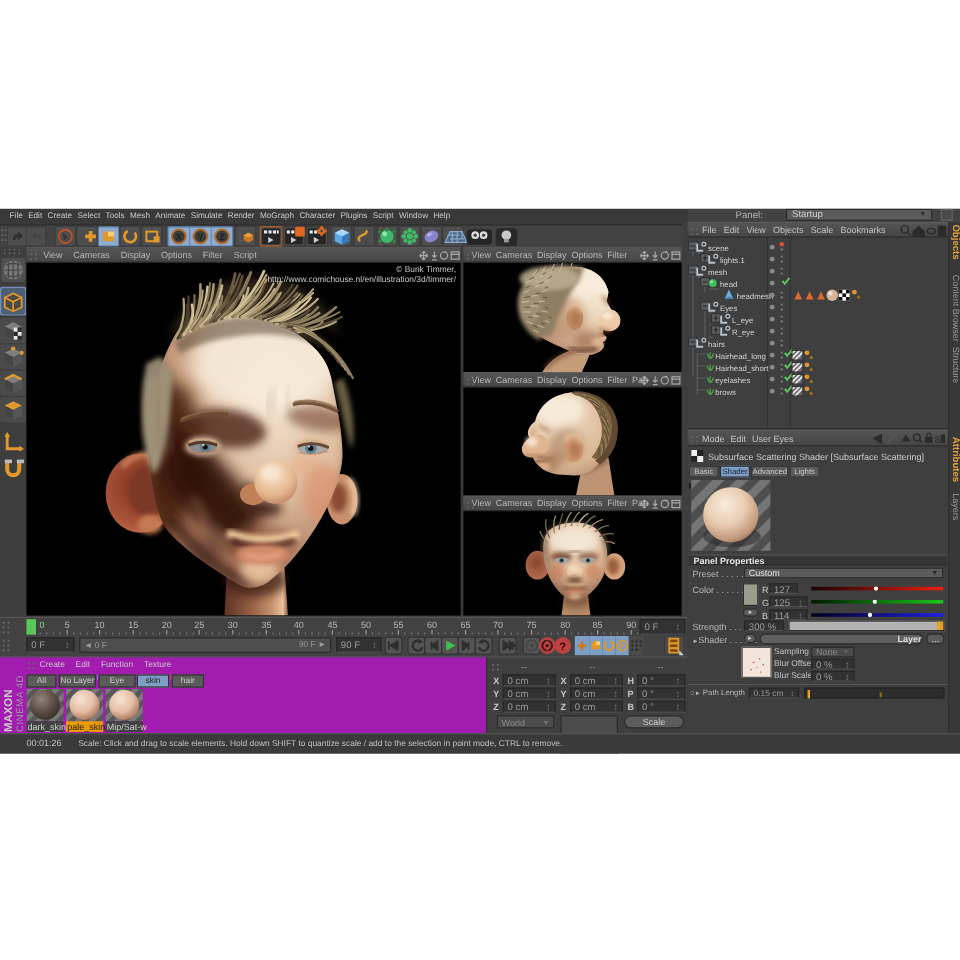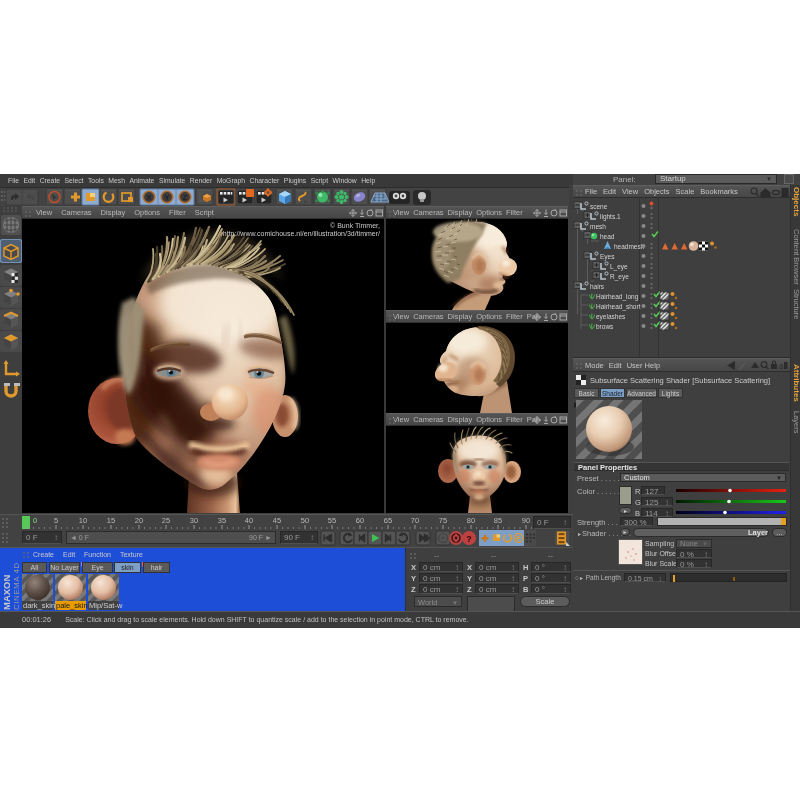--- a/index.html
+++ b/index.html
@@ -834,21 +834,21 @@
       <rect x="4" y="2.5" width="9" height="13" fill="#e2992b"></rect>
         <g fill="#7a4a10">
           <rect x="5.5" y="4" width="6" height="2.2"></rect>
           <rect x="5.5" y="8" width="6" height="2.2"></rect>
           <rect x="5.5" y="12" width="6" height="2.2"></rect>
         </g>
         <path d="M13 13 l4 4 -4 0z" fill="#ccc"></path>
     </svg>
   </div>
 
-  <div class="abs" id="matman" style="left:0;top:373px;width:405px;height:64px;background:#1d4ed8;border-top:1px solid #555;">
+  <div class="abs" id="matman" style="left:0;top:373px;width:405px;height:64px;background:#a21caf;border-top:1px solid #555;">
     <svg width="22" height="64" style="position:absolute;left:0;top:0;">
       <text x="-62" y="10" transform="rotate(-90)" font-family="Liberation Sans" font-size="9.5" font-weight="bold" fill="#c8c8c8">MAXON</text>
       <text x="-62" y="19" transform="rotate(-90)" font-family="Liberation Sans" font-size="8" fill="#9a9a9a" letter-spacing="0.5">CINEMA 4D</text>
     </svg>
     <div class="menu" style="position:absolute;left:33px;top:3px;gap:0;font-size:7px;">
       <span style="margin-right:9px;">Create</span>
         <span style="margin-right:9px;">Edit</span>
         <span style="margin-right:9px;">Function</span>
         <span>Texture</span>
     </div>
@@ -1122,21 +1122,21 @@
         <svg width="10" height="8" style="position:absolute;left:2px;top:3px;">
           <g fill="#666">
             <circle cx="2" cy="2" r="0.9"></circle>
             <circle cx="6" cy="2" r="0.9"></circle>
             <circle cx="2" cy="6" r="0.9"></circle>
             <circle cx="6" cy="6" r="0.9"></circle>
           </g>
         </svg>
       <span style="margin-right:5px;">Mode</span>
         <span style="margin-right:5px;">Edit</span>
-        <span>User Help</span>
+        <span>User Eyes</span>
       <svg width="62" height="13" style="position:absolute;right:2px;top:0;">
           <g fill="#2b2b2b">
             <path d="M1 6.5 l8 -4.5 0 9z"></path>
             <path d="M12 10 l7 -7 1.5 1.5 -7 7z" fill="#555"></path>
             <path d="M25 9 l4 -6 4 6z"></path>
             <circle cx="38" cy="5.5" r="2.8" fill="none" stroke="#2b2b2b" stroke-width="1.2"></circle>
             <line x1="40" y1="7.5" x2="42.5" y2="10" stroke="#2b2b2b" stroke-width="1.2"></line>
             <rect x="45" y="5" width="6" height="5"></rect>
             <path d="M46.5 5 v-1.5 a1.5 1.5 0 0 1 3 0 v1.5" fill="none" stroke="#2b2b2b" stroke-width="1.1"></path>
             <text x="53" y="10" font-size="8" font-family="Liberation Sans" fill="#2b2b2b">8</text>

